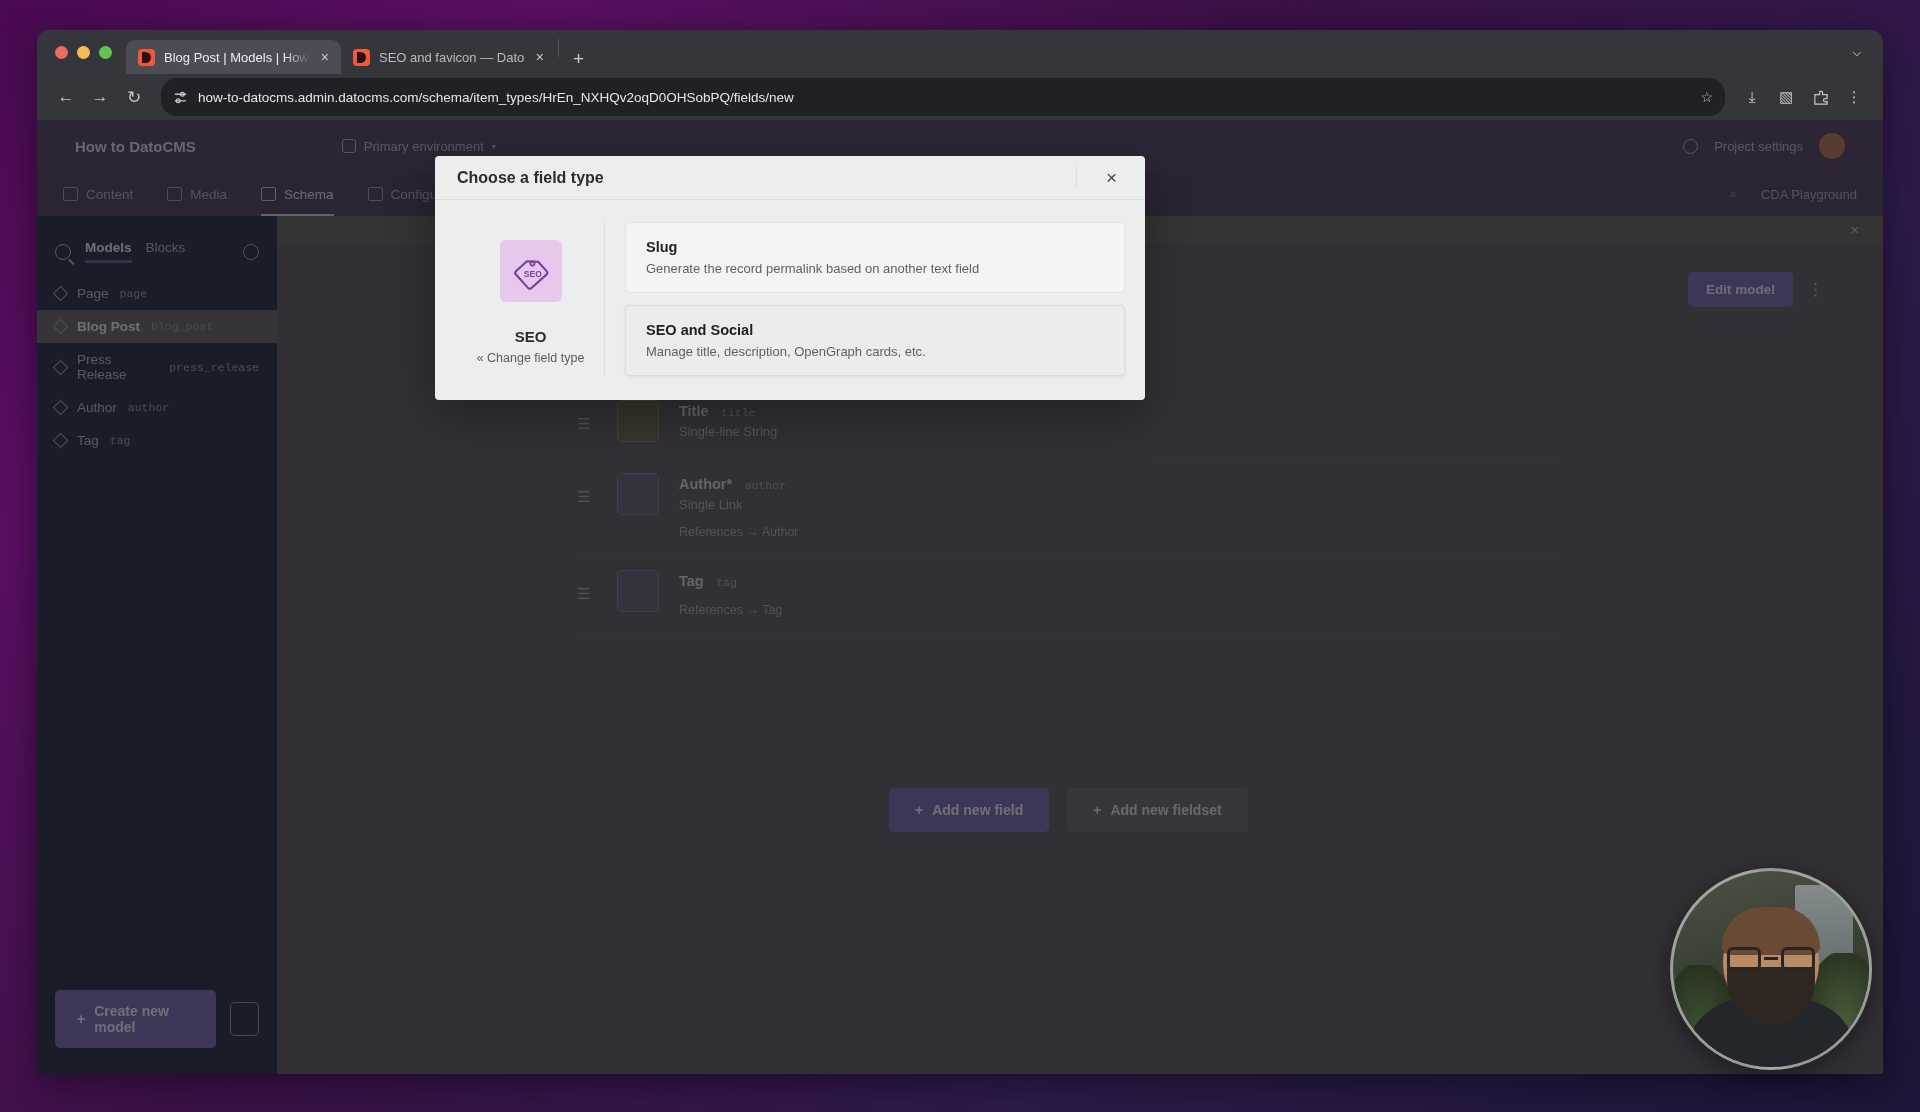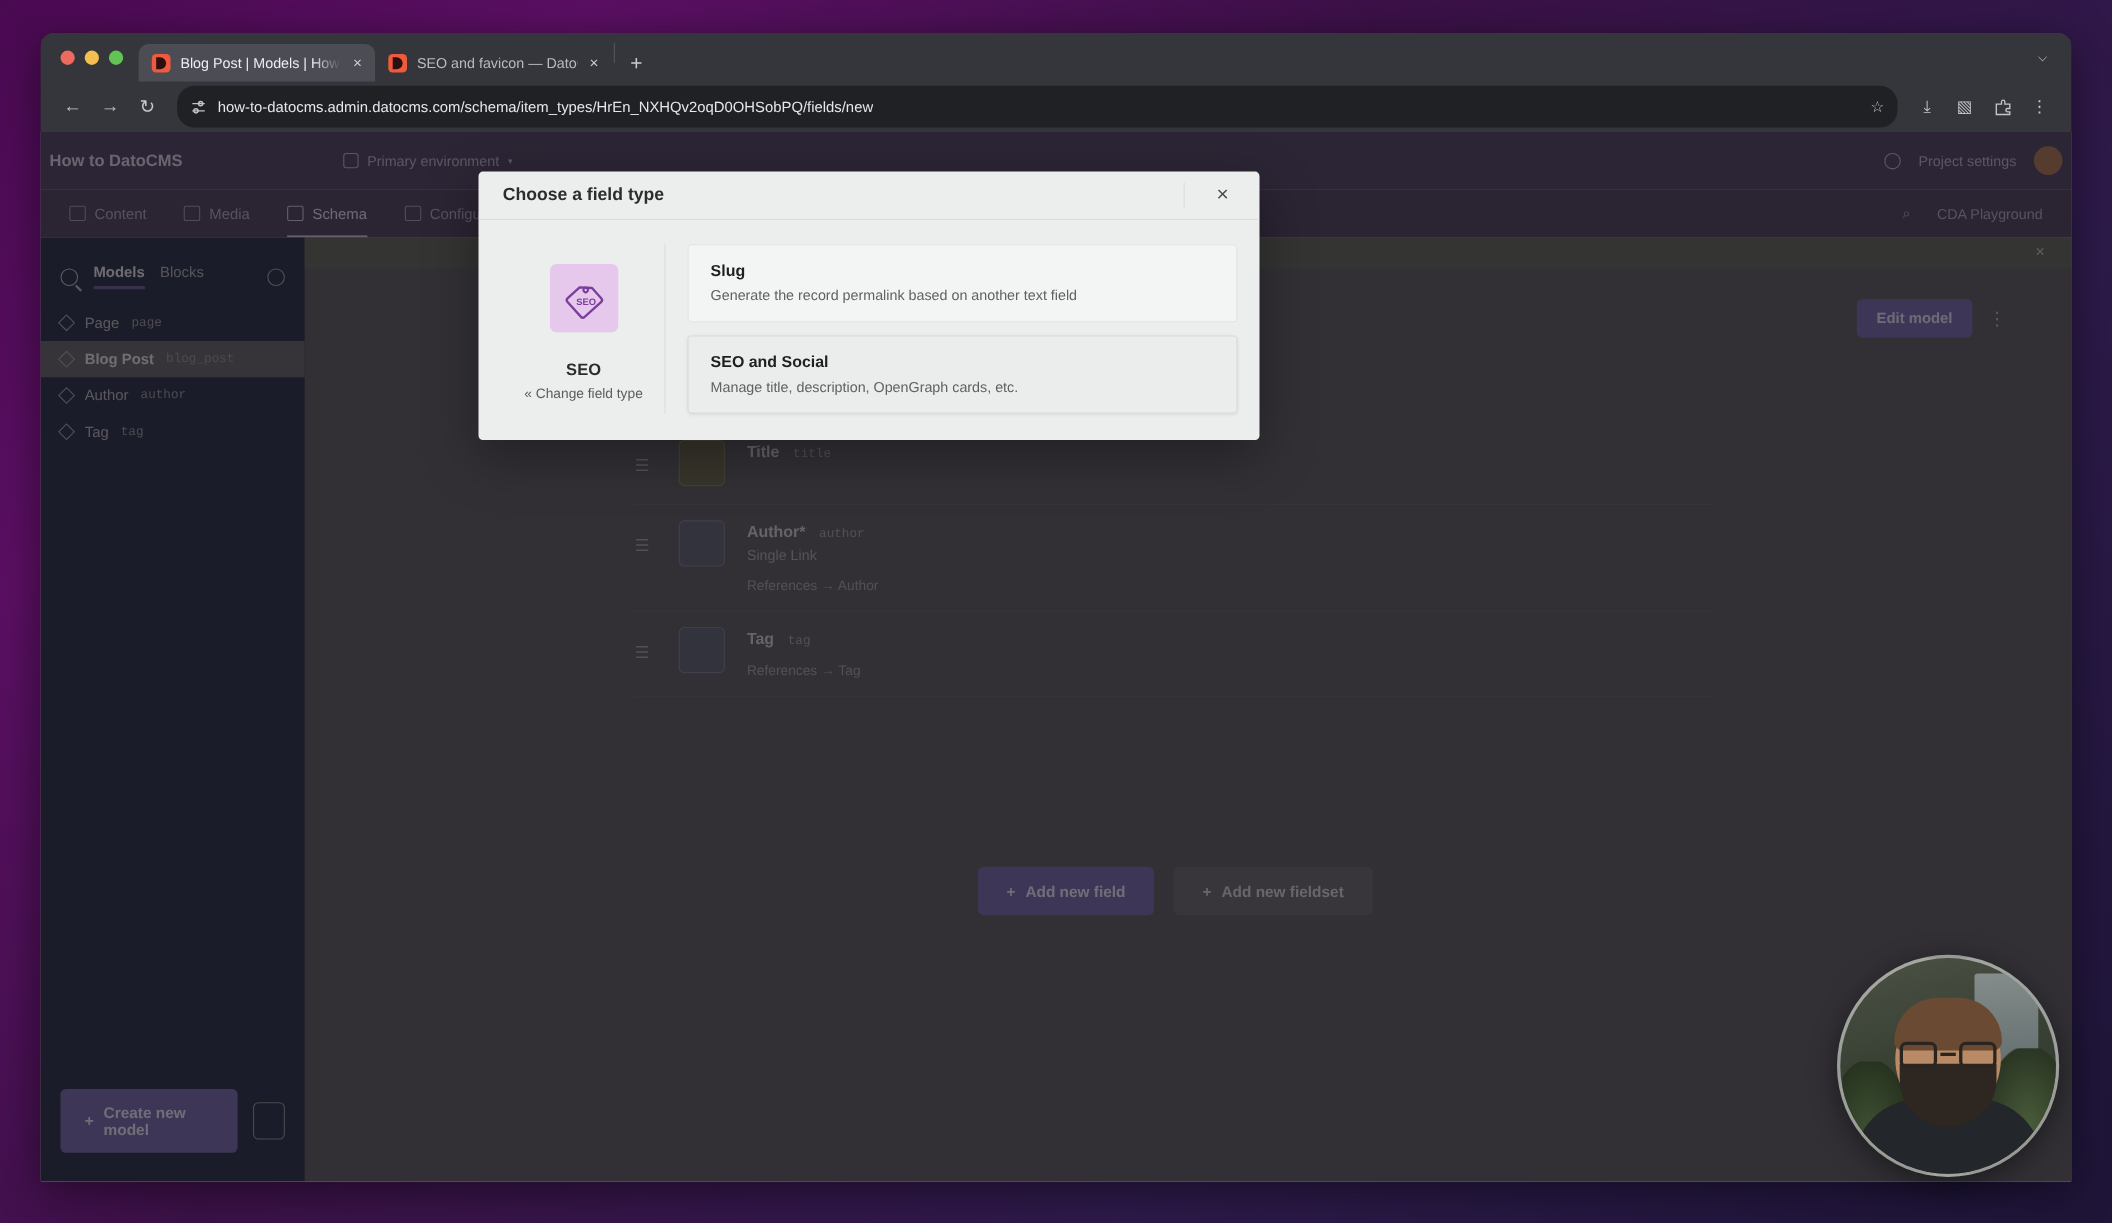--- a/index.html
+++ b/index.html
@@ -61,21 +61,21 @@
 
   
   #viewport { position:absolute; left:0; top:90px; width:1846px; height:954px; background:#fff; overflow:hidden; }
 
   
   #app { position:absolute; inset:0; }
   #app-dim { position:absolute; inset:0; background:rgba(35,32,40,.62); z-index:40; }
 
   .app-header {
     height:52px; background:#3a2f4a; display:flex; align-items:center;
-    padding:0 8px; gap:0; color:#cfc8d8;
+    padding:0 38px; gap:0; color:#cfc8d8;
   }
   .app-logo { font-size:15px; font-weight:bold; color:#d9d3e2; }
   .env-pill { display:flex; align-items:center; gap:8px; font-size:13px; color:#b6adc4; margin-left:146px; }
   .env-ic { width:14px; height:14px; border:1.5px solid #b6adc4; border-radius:3px; }
   .caret { font-size:8px; }
   .hdr-right { margin-left:auto; display:flex; align-items:center; gap:16px; font-size:13px; color:#b6adc4; }
   .gear { width:15px; height:15px; border:1.5px solid #b6adc4; border-radius:50%; }
   .hdr-avatar { width:26px; height:26px; border-radius:50%; background:#a86a3a; }
 
   .app-nav { height:44px; background:#372c46; display:flex; align-items:center; padding:0 26px; gap:34px; }
@@ -290,20 +290,25 @@
               <span class="sb-name">Page</span>
               <span class="sb-api">page</span>
             </div>
             <div class="sb-row active">
               <span class="sb-diamond"></span>
               <span class="sb-name">Blog Post</span>
               <span class="sb-api">blog_post</span>
             </div>
             <div class="sb-row">
               <span class="sb-diamond"></span>
+              <span class="sb-name">Press Release</span>
+              <span class="sb-api">press_release</span>
+            </div>
+            <div class="sb-row">
+              <span class="sb-diamond"></span>
               <span class="sb-name">Author</span>
               <span class="sb-api">author</span>
             </div>
             <div class="sb-row">
               <span class="sb-diamond"></span>
               <span class="sb-name">Tag</span>
               <span class="sb-api">tag</span>
             </div>
           </div>
 
@@ -326,20 +331,21 @@
             <span class="kebab">⋮</span>
           </div>
 
           <div class="fieldlist">
             <div class="field-row">
               <span class="drag">☰</span>
               <span class="field-icon title"></span>
               <span class="field-main">
                 <span class="field-name">Title</span>
                 <span class="field-api">title</span>
+                <div class="field-type">Single-line String</div>
               </span>
             </div>
 
             <div class="field-row">
               <span class="drag">☰</span>
               <span class="field-icon link"></span>
               <span class="field-main">
                 <span class="field-name">Author*</span>
                 <span class="field-api">author</span>
                 <div class="field-type">Single Link</div>

